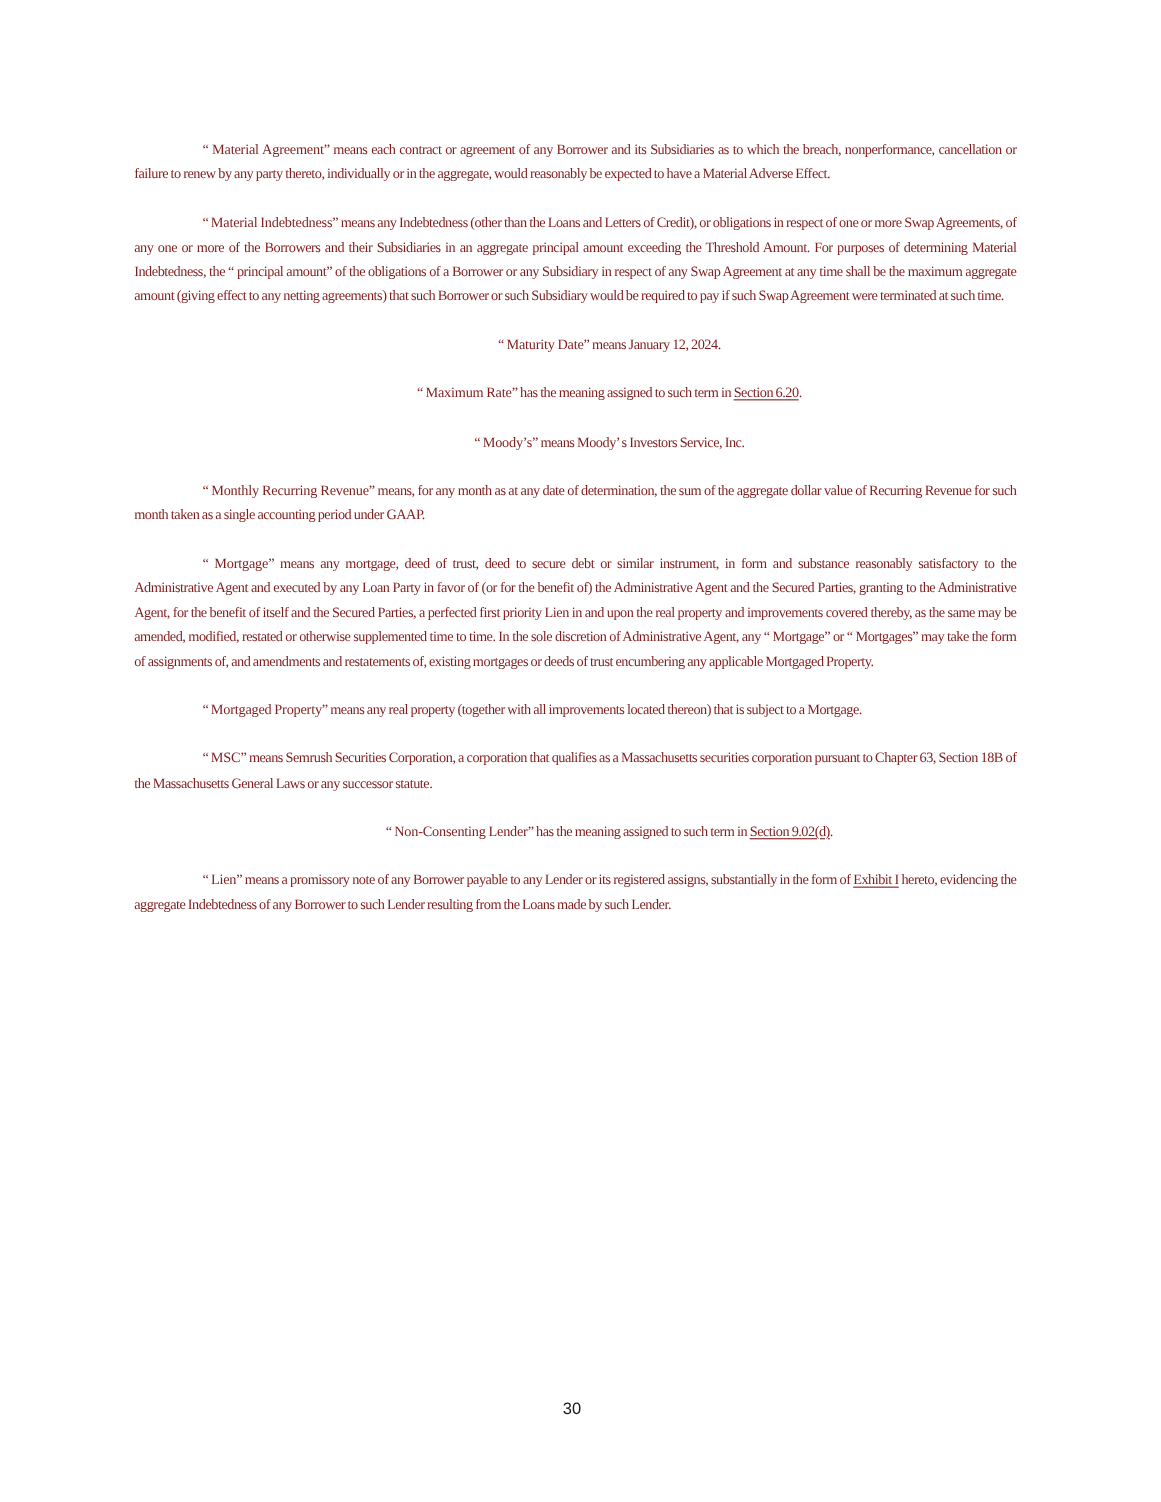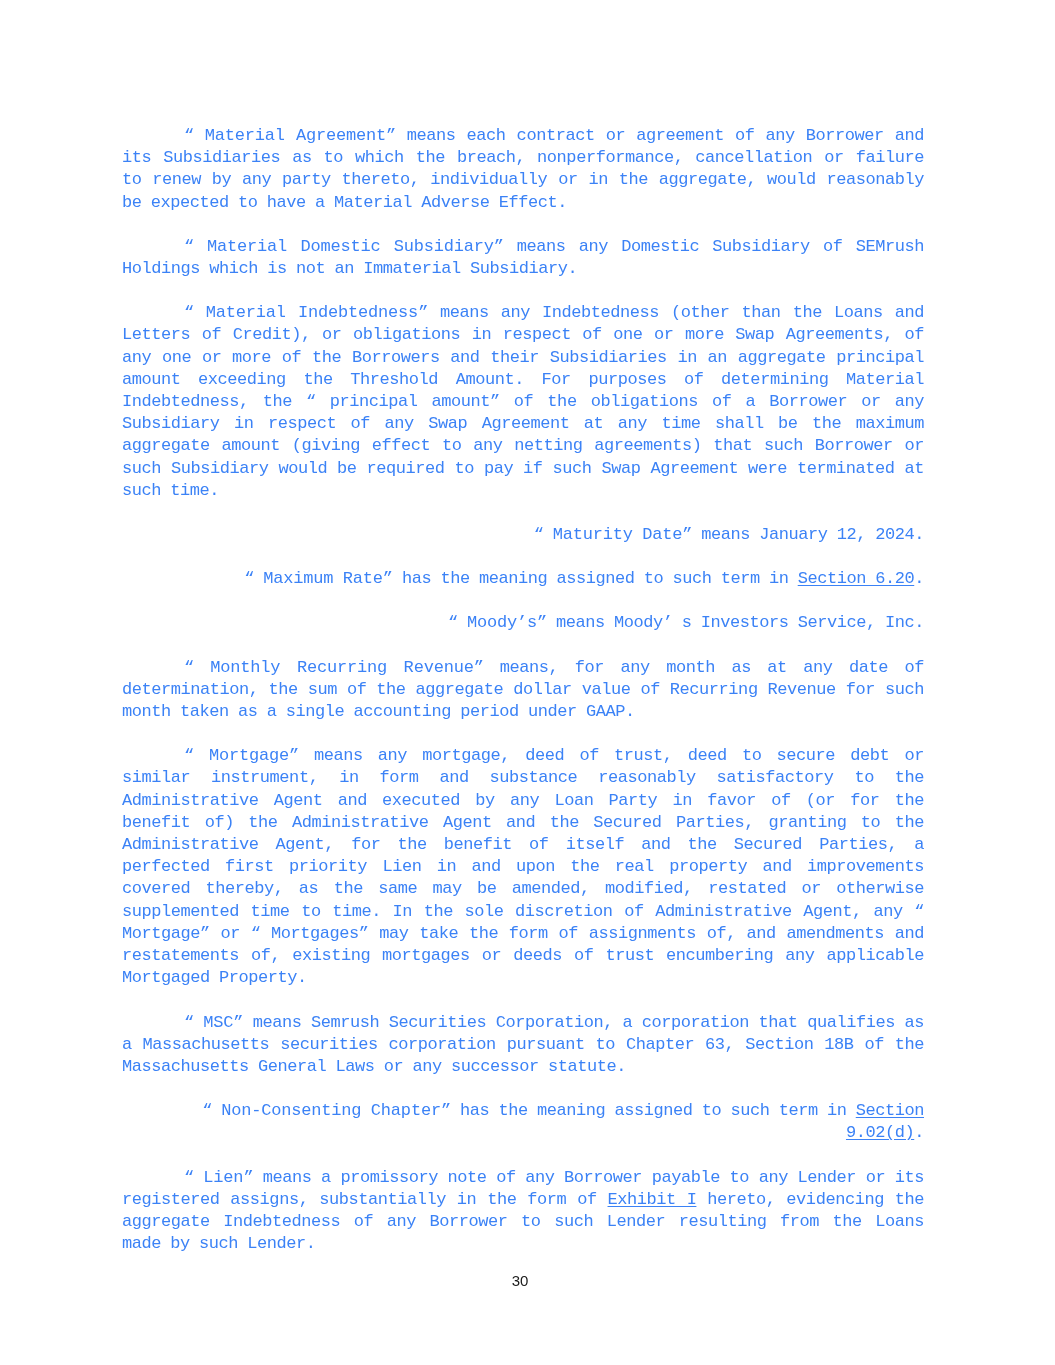--- a/index.html
+++ b/index.html
@@ -1,56 +1,56 @@
 <!DOCTYPE html>
 <html><head>
 <meta charset="utf-8">
 <style>
   html, body { margin: 0; padding: 0; background: #ffffff; }
   body { width: 1055px; height: 1365px; position: relative; overflow: hidden; }
   .page {
     position: absolute; left: 122px; top: 125px; width: 802px;
-    font-family: Liberation Mono, monospace;
-    font-size: 17px; line-height: 22.2px; color: #3b82f6;
+    font-family: Liberation Serif, serif;
+    font-size: 13px; line-height: 22.2px; color: #7f1d1d;
     letter-spacing: -0.45px; word-spacing: -0.5px;
   }
   .para { margin: 0 0 22px 0; text-align: justify; text-indent: 62px; }
-  .para.single { text-align: right; }
+  .para.single { text-align: center; }
   .term { letter-spacing: -0.2px; }
   .link { text-decoration: underline; text-underline-offset: 2px; }
   .page-number {
     position: absolute; top: 1272px; left: 0; width: 1040px; text-align: center;
     font-family: "Liberation Sans", sans-serif; font-size: 15px; color: #1a1a1a;
   }
 </style>
 </head>
 <body>
 
 <div class="page">
 
   <p class="para"><span>“ </span><span class="term">Material Agreement</span><span>”</span><span> means each contract or agreement of any Borrower and its Subsidiaries as to which the breach, nonperformance, cancellation or failure to renew by any party thereto, individually or in the aggregate, would reasonably be expected to have a Material Adverse Effect.</span></p>
 
-  <p class="para"><span>“ </span><span class="term">Material Domestic Subsidiary</span><span>”</span><span> means any Domestic Subsidiary of SEMrush Holdings which is not an Immaterial Subsidiary.</span></p>
 
   <p class="para"><span>“ </span><span class="term">Material Indebtedness</span><span>”</span><span> means any Indebtedness (other than the Loans and Letters of Credit), or obligations in respect of one or more Swap Agreements, of any one or more of the Borrowers and their Subsidiaries in an aggregate principal amount exceeding the Threshold Amount.  For purposes of determining Material Indebtedness, the “ principal amount” of the obligations of a Borrower or any Subsidiary in respect of any Swap Agreement at any time shall be the maximum aggregate amount (giving effect to any netting agreements) that such Borrower or such Subsidiary would be required to pay if such Swap Agreement were terminated at such time.</span></p>
 
   <p class="para single"><span>“ </span><span class="term">Maturity Date</span><span>”</span><span> means January 12, 2024.</span></p>
 
 
   <p class="para single"><span>“ </span><span class="term">Maximum Rate</span><span>”</span><span> has the meaning assigned to such term in </span><span class="link">Section 6.20</span><span>.</span></p>
 
   <p class="para single"><span>“ </span><span class="term">Moody’s</span><span>”</span><span> means Moody’ s Investors Service, Inc.</span></p>
 
   <p class="para"><span>“ </span><span class="term">Monthly Recurring Revenue</span><span>”</span><span> means, for any month as at any date of determination, the sum of the aggregate dollar value of Recurring Revenue for such month taken as a single accounting period under GAAP.</span></p>
 
   <p class="para"><span>“ </span><span class="term">Mortgage</span><span>”</span><span> means any mortgage, deed of trust, deed to secure debt or similar instrument, in form and substance reasonably satisfactory to the Administrative Agent and executed by any Loan Party in favor of (or for the benefit of) the Administrative Agent and the Secured Parties, granting to the Administrative Agent, for the benefit of itself and the Secured Parties, a perfected first priority Lien in and upon the real property and improvements covered thereby, as the same may be amended, modified, restated or otherwise supplemented time to time.  In the sole discretion of Administrative Agent, any “ Mortgage” or “ Mortgages” may take the form of assignments of, and amendments and restatements of, existing mortgages or deeds of trust encumbering any applicable Mortgaged Property.</span></p>
 
+  <p class="para"><span>“ </span><span class="term">Mortgaged Property</span><span>”</span><span> means any real property (together with all improvements located thereon) that is subject to a Mortgage.</span></p>
 
   <p class="para"><span>“ </span><span class="term">MSC</span><span>”</span><span> means Semrush Securities Corporation, a corporation that qualifies as a Massachusetts securities corporation pursuant to Chapter 63, Section 18B of the Massachusetts General Laws or any successor statute.</span></p>
 
 
-  <p class="para single"><span>“ </span><span class="term">Non-Consenting Chapter</span><span>”</span><span> has the meaning assigned to such term in </span><span class="link">Section 9.02(d)</span><span>.</span></p>
+  <p class="para single"><span>“ </span><span class="term">Non-Consenting Lender</span><span>”</span><span> has the meaning assigned to such term in </span><span class="link">Section 9.02(d)</span><span>.</span></p>
 
   <p class="para"><span>“ </span><span class="term">Lien</span><span>”</span><span> means a promissory note of any Borrower payable to any Lender or its registered assigns, substantially in the form of </span><span class="link">Exhibit I</span><span> hereto, evidencing the aggregate Indebtedness of any Borrower to such Lender resulting from the Loans made by such Lender.</span></p>
 
 </div>
 
 <div class="page-number">30</div>
 
 </body></html>

